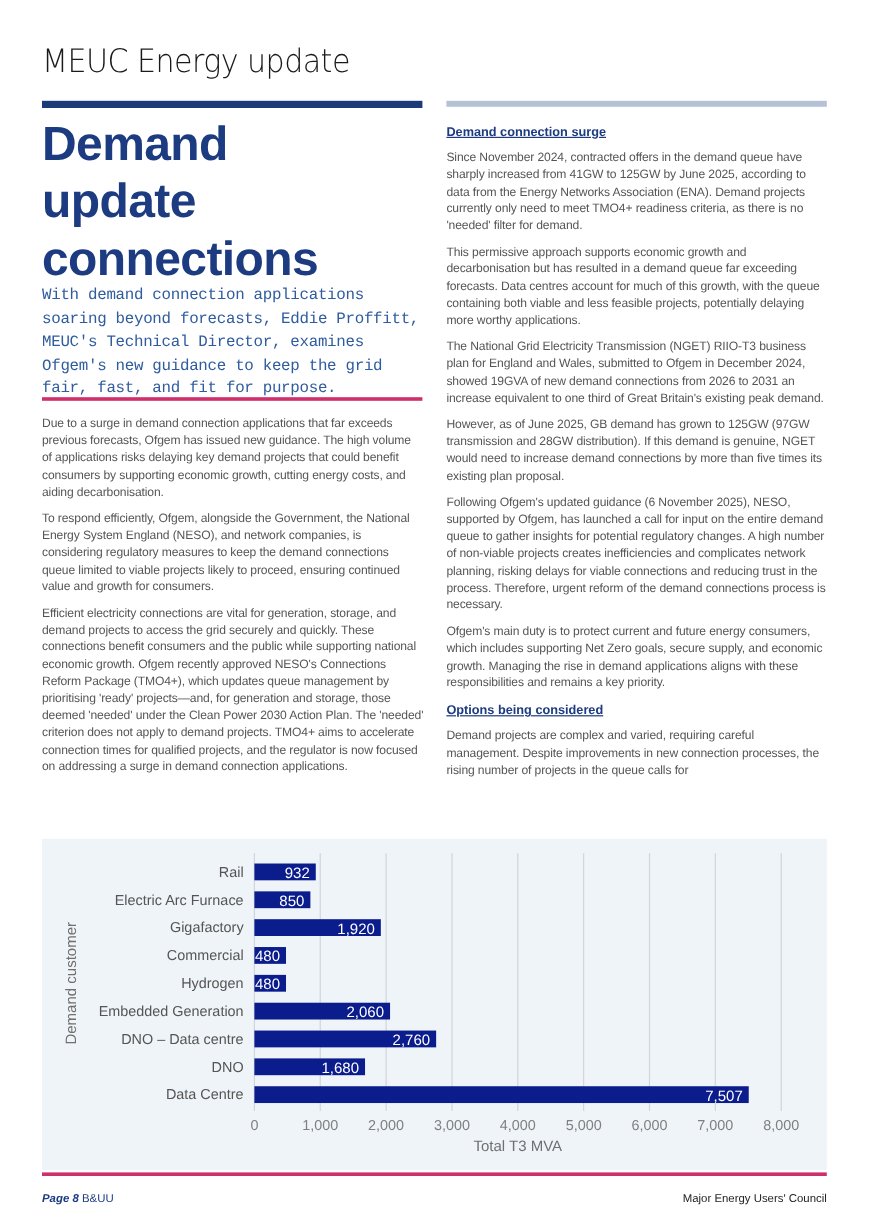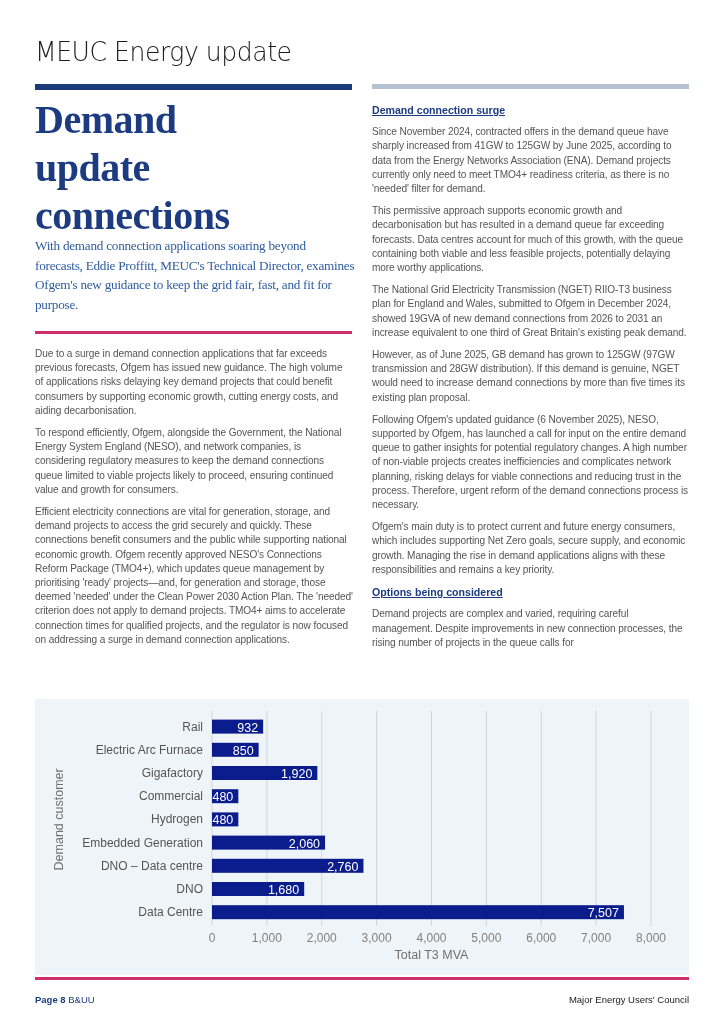--- a/index.html
+++ b/index.html
@@ -10,44 +10,44 @@
     position: absolute; left: 35px; top: 36px;
     font-family: "DejaVu Sans", sans-serif; font-weight: 200;
     font-size: 27px; color: #1a1a1a; letter-spacing: -0.5px;
     transform: scaleX(0.93); transform-origin: left top;
   }
   .rule-dark { position: absolute; left: 35px; top: 84px; width: 317px; height: 6px; background: #1b3a7a; }
   .rule-light { position: absolute; left: 372px; top: 84px; width: 317px; height: 5px; background: #b5c2d6; }
 
   .headline {
     position: absolute; left: 35px; top: 96px; width: 320px;
-    font-family: Liberation Serif, serif; font-weight: bold;
+    font-family: Liberation Sans, sans-serif; font-weight: bold;
     font-size: 40px; line-height: 48px; color: #1c3b80; letter-spacing: -0.5px;
   }
   .standfirst {
     position: absolute; left: 35px; top: 236px; width: 320px;
-    font-family: Liberation Serif, serif; font-weight: 300;
+    font-family: Liberation Mono, monospace; font-weight: 300;
     font-size: 13.2px; line-height: 19.6px; color: #2f5c9e; letter-spacing: -0.25px;
   }
   .rule-pink { position: absolute; left: 35px; top: 331px; width: 317px; height: 3px; background: #cf2f6b; }
 
   .col { position: absolute; width: 318px; font-size: 10.1px; line-height: 14.2px; color: #555; }
   .col p { margin-bottom: 8px; letter-spacing: -0.1px; }
   .col h3 { font-size: 10.6px; font-weight: bold; color: #1c3b80; margin: 2px 0 8px; text-decoration: underline; }
   .col-left { left: 35px; top: 347px; }
   .col-right { left: 372px; top: 101px; }
 
   .chart-panel { position: absolute; left: 35px; top: 699px; width: 654px; height: 276px; background: #eff4f8; }
   .rule-pink-bottom { position: absolute; left: 35px; top: 977px; width: 654px; height: 3px; background: #cf2f6b; }
 
   .chart-svg { position: absolute; left: 0; top: 0; }
   .chart-svg text { font-family: "Liberation Sans", sans-serif; }
 
   .footer-left { position: absolute; left: 35px; top: 994px; font-size: 9.5px; }
-  .footer-left .pg { color: #1c3b80; font-weight: bold; }
+  .footer-left .pg { color: #1c3b80; font-weight: bold; font-style: italic; }
   .footer-left .pub { color: #1c3b80; }
   .footer-right { position: absolute; right: 35px; top: 994px; font-size: 9.5px; font-weight: normal; color: #222; }
 </style>
 </head>
 <body>
 
 <div class="section-title">MEUC Energy update</div>
 <div class="rule-dark"></div>
 <div class="rule-light"></div>
 

